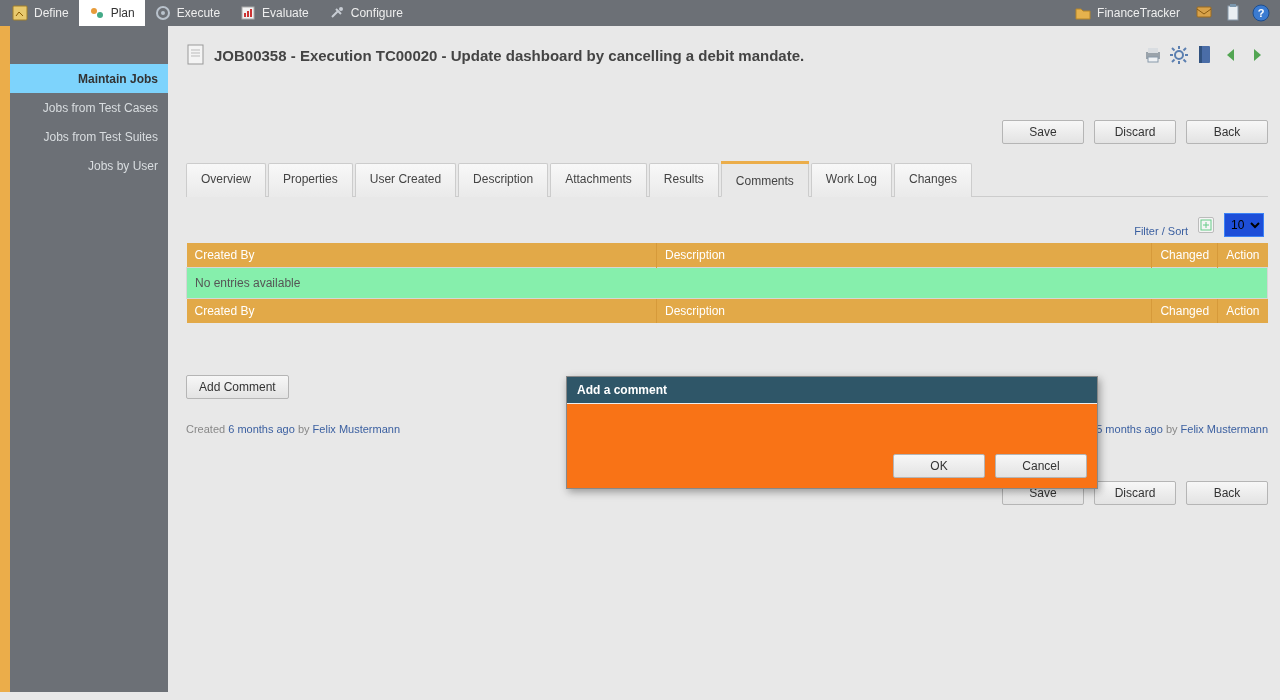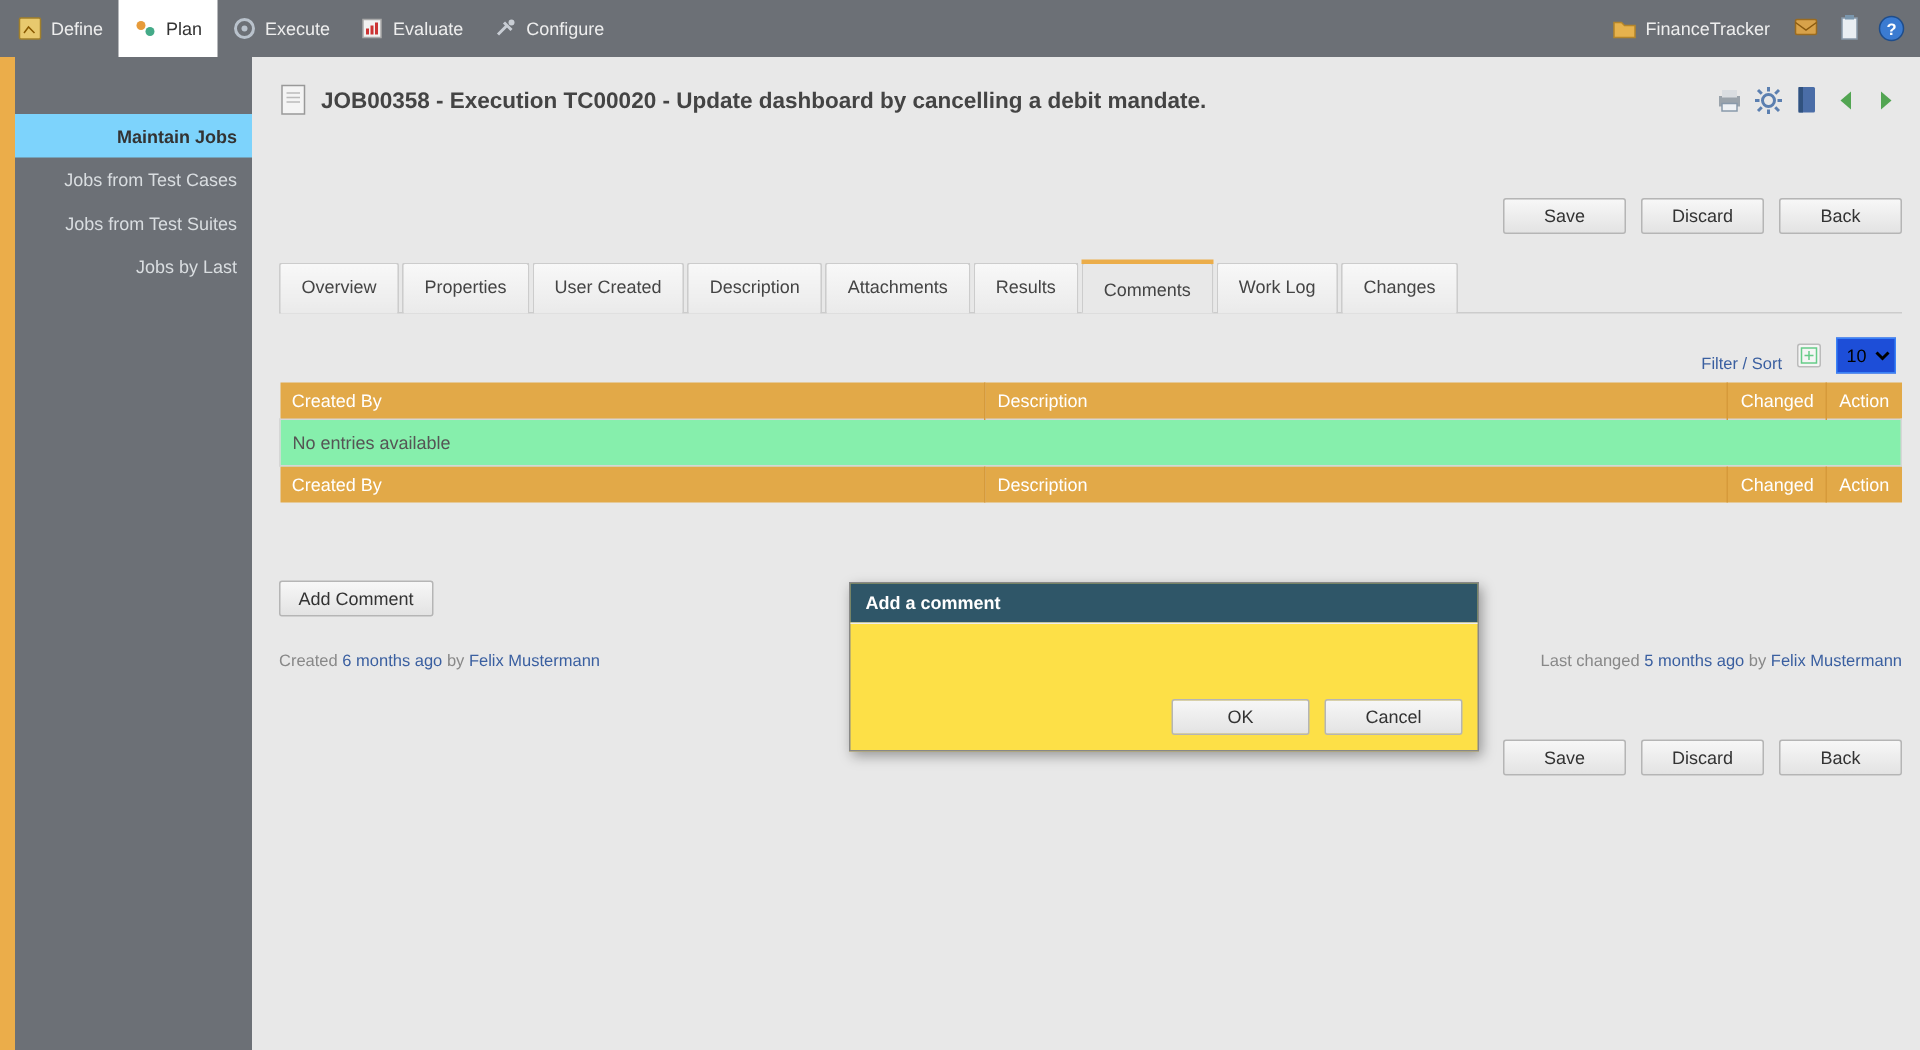--- a/index.html
+++ b/index.html
@@ -1,18 +1,18 @@
 <!DOCTYPE html>
 <html><head>
 <meta charset="utf-8">
 <style>
   * { box-sizing: border-box; margin: 0; padding: 0; }
   html, body { width: 1280px; height: 700px; font-family: Arial, Helvetica, sans-serif; font-size: 12px; background: #e8e8e8; color: #333; overflow: hidden; }
   
-  .topbar { height: 38px; background: #6c7076; display: flex; align-items: stretch; color: #fff; padding: 0 2px; }
+  .topbar { height: 26px; background: #6c7076; display: flex; align-items: stretch; color: #fff; padding: 0 2px; }
   .top-item { display: flex; align-items: center; padding: 0 10px; cursor: pointer; gap: 6px; }
   .top-item .t-label { font-size: 12px; color: #eee; }
   .top-item.active { background: #fff; }
   .top-item.active .t-label { color: #333; }
   .top-icon { width: 16px; height: 16px; display: inline-flex; align-items: center; justify-content: center; }
   .spacer { flex: 1; }
   .top-right { display: flex; align-items: center; gap: 6px; padding-right: 6px; }
   .proj-pill { display: flex; align-items: center; gap: 6px; padding: 2px 8px; color: #f2d27a; cursor: pointer; }
   .icon-btn { width: 22px; height: 22px; display: inline-flex; align-items: center; justify-content: center; cursor: pointer; }
   
@@ -51,21 +51,21 @@
   .tbl td.empty { background: #86efac; padding: 8px; color: #555; border: 1px solid #d6d6d6; }
   .col-created { width: 470px; }
   .col-desc { }
   .col-changed { width: 60px; }
   .col-action { width: 48px; }
   .add-comment-row { margin-top: 12px; }
   
   .meta-row { display: flex; justify-content: space-between; color: #888; font-size: 11px; margin-top: 24px; }
   .meta-row .link { color: #3a5fa0; cursor: pointer; }
   
-  .dialog { position: absolute; left: 398px; top: 350px; width: 420px; background: #fde047; border: 1px solid #888; box-shadow: 2px 3px 8px rgba(0,0,0,0.35); }
+  .dialog { position: absolute; left: 398px; top: 350px; width: 532px; background: #f97316; border: 1px solid #888; box-shadow: 2px 3px 8px rgba(0,0,0,0.35); }
   .dialog-title { background: #2f5668; color: #fff; padding: 6px 10px; font-weight: bold; font-size: 12px; }
   .dialog-body { display: flex; padding: 10px 10px 6px 10px; gap: 8px; }
   .dlg-label { width: 70px; text-align: right; color: #444; padding-top: 4px; }
   .dlg-text { flex: 1; }
   .dlg-text textarea { width: 100%; height: 118px; border: 1px solid #bbb; padding: 4px 6px; font-family: inherit; font-size: 12px; resize: both; }
   .dialog-footer { display: flex; justify-content: flex-end; gap: 10px; padding: 10px; border-top: 1px solid #eee; }
   .dialog-footer .btn { min-width: 92px; }
   svg { display: block; }
 </style>
 </head>
@@ -157,21 +157,21 @@
     <div class="side-link active">
         <span>Maintain Jobs</span>
       </div>
     <div class="side-link">
         <span>Jobs from Test Cases</span>
       </div>
     <div class="side-link">
         <span>Jobs from Test Suites</span>
       </div>
     <div class="side-link">
-        <span>Jobs by Last</span>
+        <span>Jobs by User</span>
       </div>
   </div>
 
   <div class="content">
     <div class="content-inner">
 
       <div class="page-head">
         <span>
           <svg width="20" height="22">
               <rect x="2" y="1" width="15" height="19" fill="#f4f4f4" stroke="#999"></rect>

